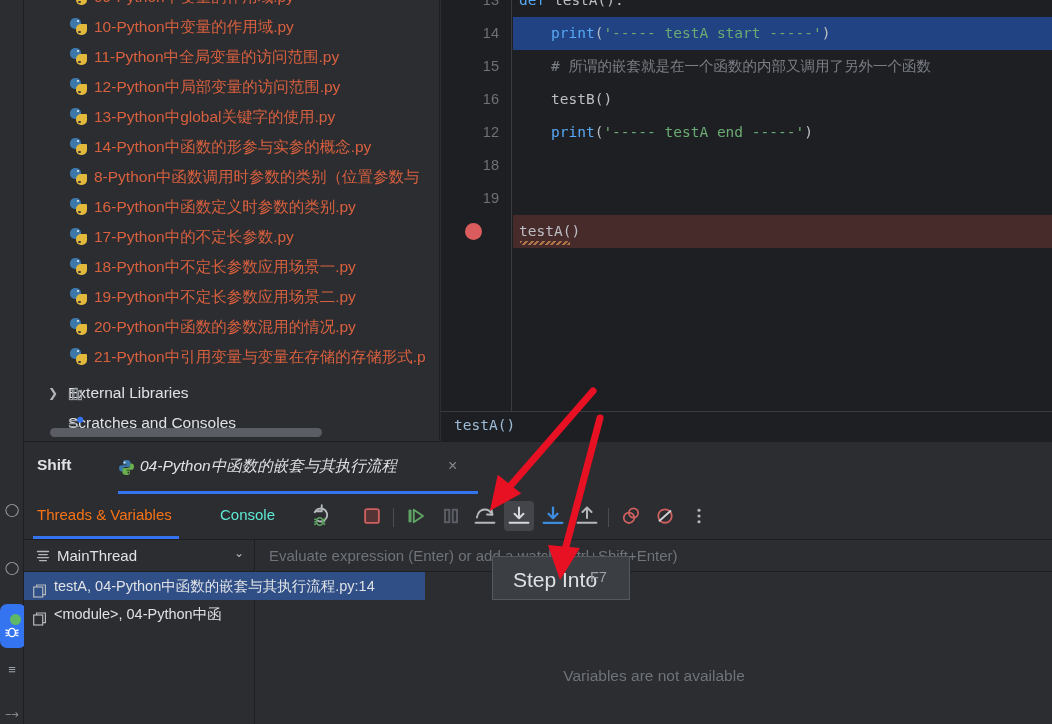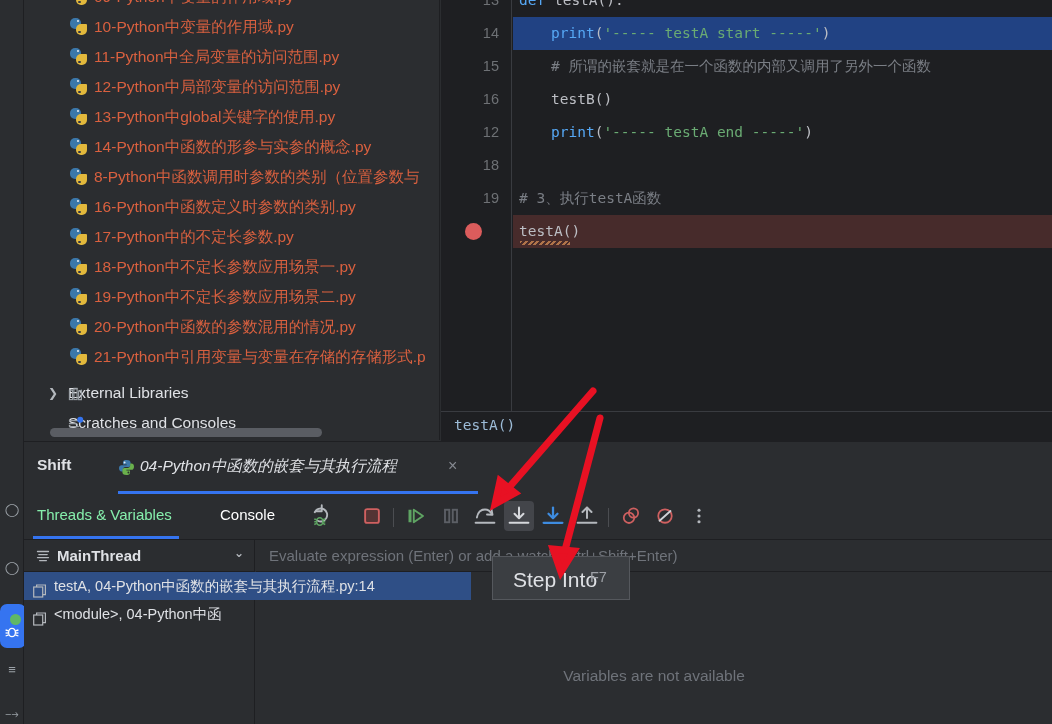--- a/index.html
+++ b/index.html
@@ -142,38 +142,38 @@
   }
   .dw-tab .tab-underline {
     position: absolute; left: 0; top: 49px; height: 3px; background: #3574f0;
   }
 
   .dw-toolbar {
     position: absolute; left: 0; top: 53px; width: 1028px; height: 45px;
     border-bottom: 1px solid #1e1f22;
   }
   .dw-subtab {
-    position: absolute; top: 11px; font-size: 15px; color: #ffffff; white-space: nowrap;
-  }
-  .dw-subtab.active { color: #86efac; }
+    position: absolute; top: 11px; font-size: 15px; color: #5eead4; white-space: nowrap;
+  }
+  .dw-subtab.active { color: #f97316; }
   .dw-subtab-underline {
     position: absolute; top: 41px; height: 3px; background: #3574f0;
   }
   .tbtn {
     position: absolute; top: 6px; width: 30px; height: 30px; border-radius: 4px;
   }
   .tbtn.sel { background: #43454a; }
   .tsep {
     position: absolute; top: 13px; width: 1px; height: 19px; background: #4b4d51;
   }
 
   
   .thread-bar {
     position: absolute; left: 0; top: 98px; width: 231px; height: 32px;
-    border-right: 1px solid #1e1f22; border-bottom: 1px solid #1e1f22; font-weight: bold;
+    border-right: 1px solid #1e1f22; border-bottom: 1px solid #1e1f22;
   }
   .thread-bar .tlabel {
     position: absolute; left: 33px; top: 7px; font-size: 15px; color: #dfe1e5;
   }
   .thread-bar .tcaret {
     position: absolute; right: 10px; top: 6px; font-size: 12px; color: #b4b8bd;
   }
   .thread-icon { position: absolute; left: 12px; top: 9px; width: 14px; height: 14px; }
 
   .eval-bar {
@@ -329,21 +329,21 @@
 
   <div class="editor">
     <div class="gutter"></div>
     <div id="code-lines">
         <div class="code-line" style="top: -16px;"><span class="ln">13</span><span class="ctext" style="left: 78px;"><span class="kw-fn">def </span><span class="plain">testA():</span></span></div>
         <div class="code-line" style="top: 17px;"><div class="hl-exec" style="position: absolute; left: 72px; top: 0px; width: 539px; height: 33px;"></div><span class="ln">14</span><span class="ctext" style="left: 110px;"><span class="kw-fn">print</span><span class="punct">(</span><span class="str">'----- testA start -----'</span><span class="punct">)</span></span></div>
         <div class="code-line" style="top: 50px;"><span class="ln">15</span><span class="ctext" style="left: 110px;"><span class="cmt"># 所谓的嵌套就是在一个函数的内部又调用了另外一个函数</span></span></div>
         <div class="code-line" style="top: 83px;"><span class="ln">16</span><span class="ctext" style="left: 110px;"><span class="plain">testB()</span></span></div>
         <div class="code-line" style="top: 116px;"><span class="ln">12</span><span class="ctext" style="left: 110px;"><span class="kw-fn">print</span><span class="punct">(</span><span class="str">'----- testA end -----'</span><span class="punct">)</span></span></div>
         <div class="code-line" style="top: 149px;"><span class="ln">18</span><span class="ctext" style="left: 78px;"><span class="plain"></span></span></div>
-        <div class="code-line" style="top: 182px;"><span class="ln">19</span><span class="ctext" style="left: 78px;"><span class="cmt"># 3、执行testA函数</span></span></div>
+        <div class="code-line" style="top: 182px;"><span class="ln">19</span></div>
         <div class="code-line" style="top: 215px;"><div class="hl-bp" style="position: absolute; left: 72px; top: 0px; width: 539px; height: 33px;"></div><div class="bp-dot"></div><span class="ctext" style="left: 78px;"><span class="plain">testA()</span></span><div class="squiggle" style="left: 79px; top: 26px; width: 50px;"></div></div>
       </div>
   </div>
 
   <div class="console-strip">
     <span class="out">testA()</span>
   </div>
 
   <div class="debugwin">
 
@@ -475,21 +475,21 @@
       <span class="tlabel">MainThread</span>
       <span class="tcaret">⌄</span>
     </div>
 
     <div class="eval-bar">
       <span class="ph">Evaluate expression (Enter) or add a watch (Ctrl+Shift+Enter)</span>
     </div>
 
     <div class="frames">
       <div id="frame-rows">
-          <div class="frame-row selected" style="width: 447px;"><span class="frame-icon"><svg viewBox="0 0 15 14">
+          <div class="frame-row selected" style="width: 401px;"><span class="frame-icon"><svg viewBox="0 0 15 14">
                 <rect x="0.7" y="3" width="9" height="10" fill="none" stroke="#b4b8bd" stroke-width="1.2"></rect>
                 <path d="M3.6 3 L3.6 1 L12.4 1 L12.4 10.6 L9.8 10.6" fill="none" stroke="#b4b8bd" stroke-width="1.2"></path>
               </svg></span><span>testA, 04-Python中函数的嵌套与其执行流程.py:14</span></div>
           <div class="frame-row"><span class="frame-icon"><svg viewBox="0 0 15 14">
                 <rect x="0.7" y="3" width="9" height="10" fill="none" stroke="#b4b8bd" stroke-width="1.2"></rect>
                 <path d="M3.6 3 L3.6 1 L12.4 1 L12.4 10.6 L9.8 10.6" fill="none" stroke="#b4b8bd" stroke-width="1.2"></path>
               </svg></span><span>&lt;module&gt;, 04-Python中函</span></div>
         </div>
     </div>
 

